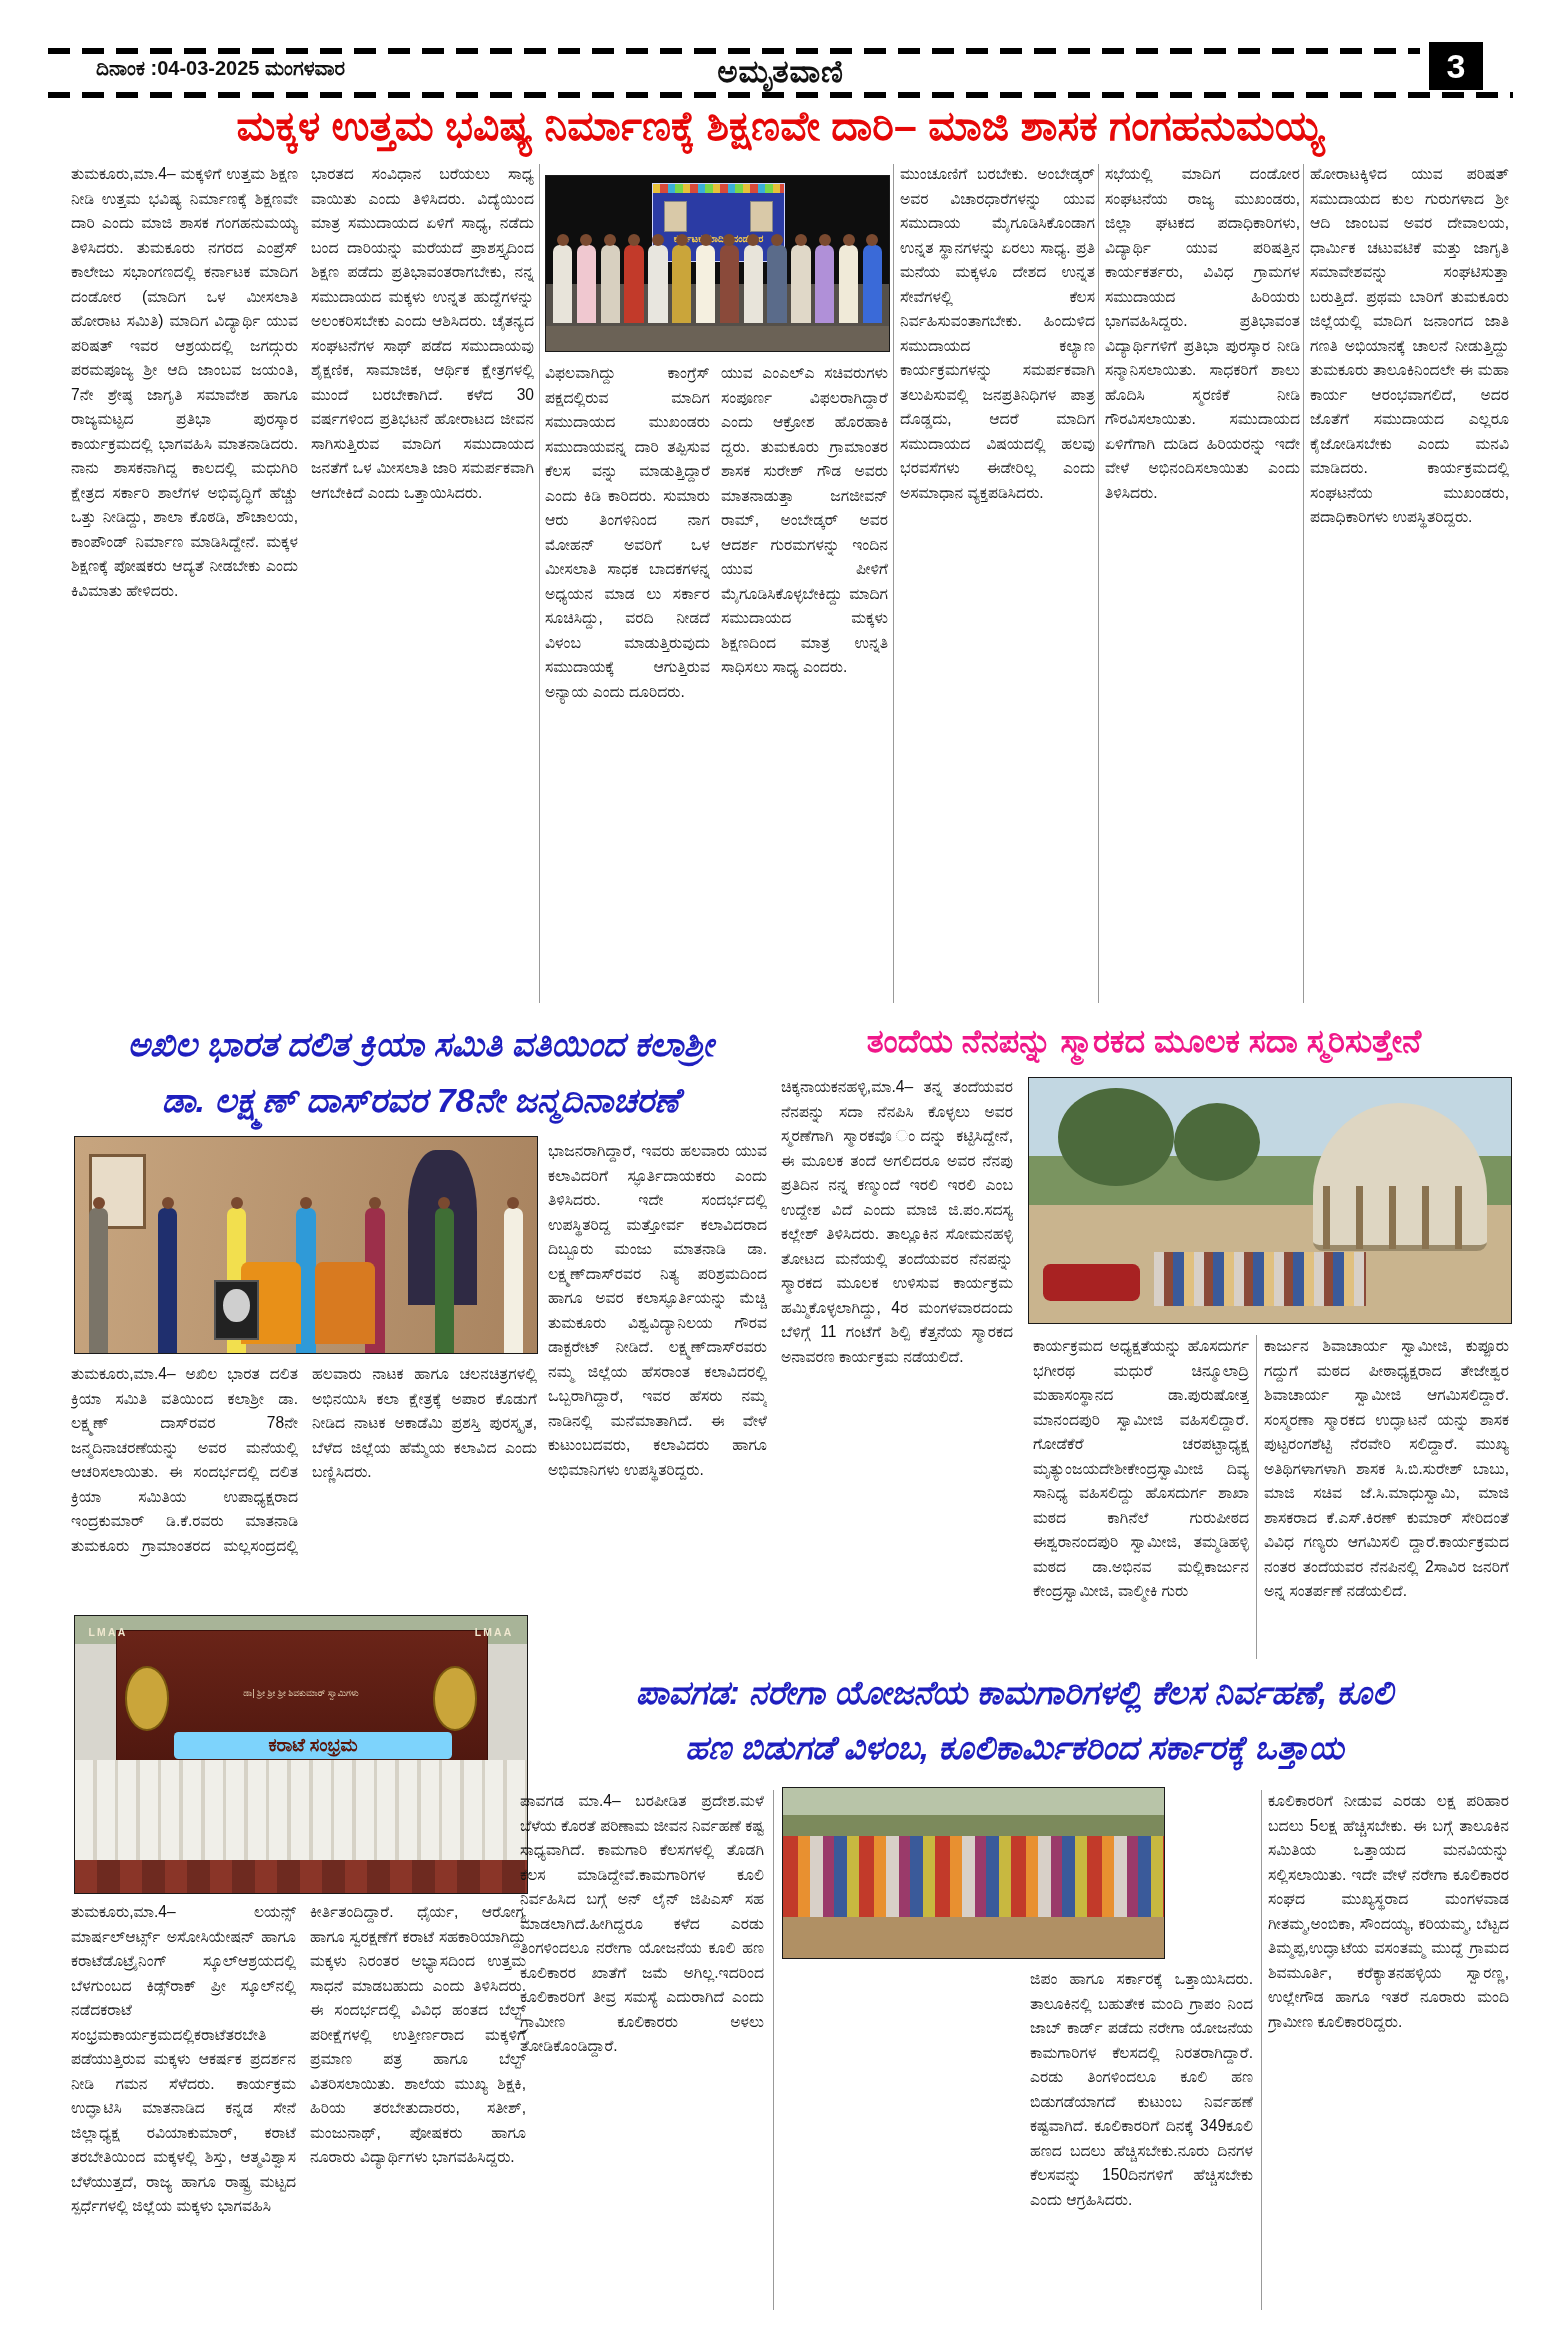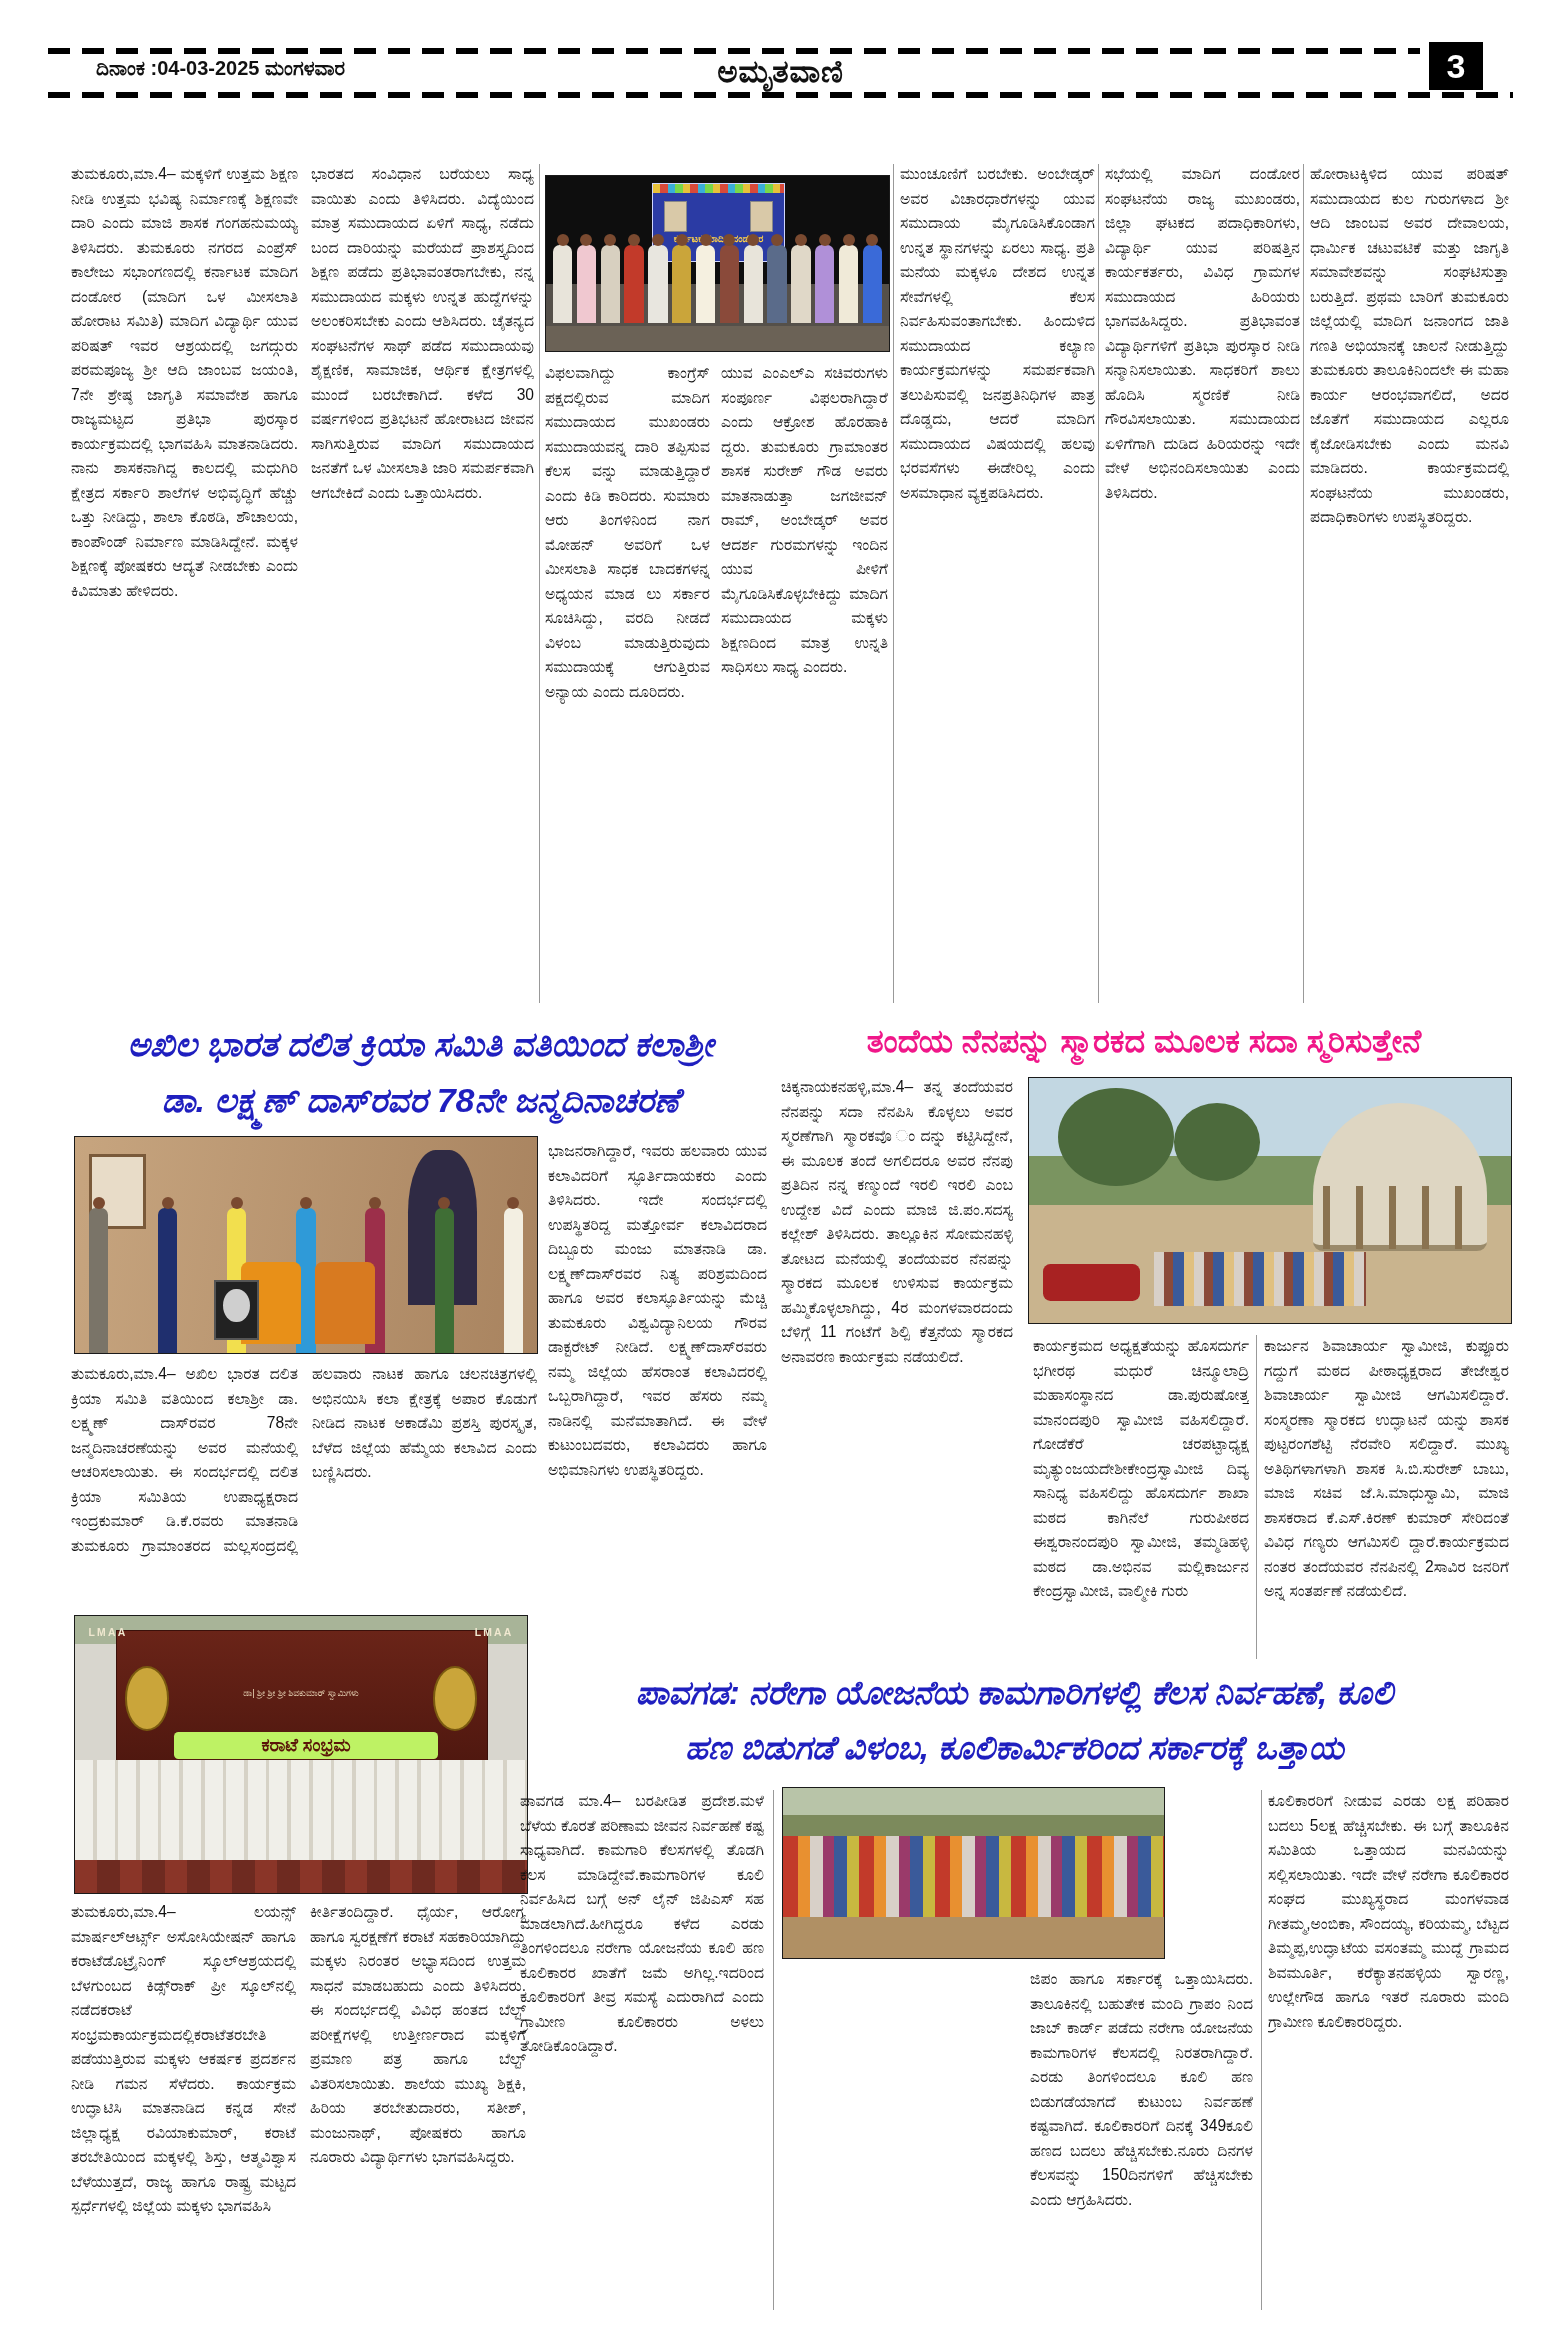--- a/index.html
+++ b/index.html
@@ -47,22 +47,22 @@
       background:repeating-linear-gradient(90deg,#8a7350 0 7.4px,transparent 7.4px 33px);}
   .ph-mem .car{position:absolute;left:3%;bottom:9%;width:20%;height:15%;background:#a82222;border-radius:7.4px;}
   .ph-mem .crowd{position:absolute;left:26%;bottom:7%;width:44%;height:22%;
       background:repeating-linear-gradient(90deg,#d8d0c8 0 10.4px,#8a4a3a 10.4px 19.3px,#3a5a9a 19.3px 30px,#e0c080 30px 40px);}
   
   .ph-kar{background:#d8d6ce;}
   .ph-kar .wall{position:absolute;top:0;left:0;width:100%;height:10%;background:#a8b498;}
   .ph-kar .banner{position:absolute;left:9%;top:5%;width:82%;height:54%;
       background:linear-gradient(#6a2418,#4c160e);border:1.5px solid #3a100a;}
   .ph-kar .bline{position:absolute;left:0;right:0;top:26%;text-align:center;color:#f0e0c0;font-size:9px;}
-  .ph-kar .btitle{position:absolute;left:22%;width:56%;top:42%;background:#bef264;color:#5a1408;
-      text-align:center;font-weight:bold;font-size:18px;padding:3px 5px;border-radius:4.5px;}
+  .ph-kar .btitle{position:absolute;left:22%;width:56%;top:42%;background:#7dd3fc;color:#5a1408;
+      text-align:center;font-weight:bold;font-size:18px;padding:3px 12px;border-radius:4.5px;}
   .ph-kar .lmaa{position:absolute;top:4%;color:#f0e8d0;font-size:10.4px;font-weight:bold;letter-spacing:2.2px;}
   .ph-kar .logo{position:absolute;top:18%;width:9%;height:22%;border-radius:50%;background:#caa53a;border:2.2px solid #7a5a10;}
   .ph-kar .kids{position:absolute;left:0;bottom:12%;width:100%;height:36%;
       background:repeating-linear-gradient(90deg,#f0efe9 0 18px,#d6d2c6 18px 21.6px);}
   .ph-kar .carpet{position:absolute;left:0;bottom:0;width:100%;height:12%;
       background:repeating-linear-gradient(90deg,#8a3528 0 22px,#6e2a20 22px 45px);}
   
   .ph-nar{background:linear-gradient(#b8c4a8 0 16%,#7c8a5c 16% 36%,#caba96 36% 100%);}
   .ph-nar .crowd{position:absolute;left:0;top:28%;width:100%;height:50%;
       background:repeating-linear-gradient(90deg,#c23a2a 0 15px,#e89030 15px 27px,#d8d0c8 27px 40px,#9a3a6a 40px 51px,#3a5a9a 51px 64px,#c8b840 64px 76px);}
@@ -72,20 +72,21 @@
 <body>
 
 <div id="page">
 
   <div class="dash" style="left:48px;top:48px;width:1372px;"></div>
   <div class="dateline" style="left:52px;top:57px;">ದಿನಾಂಕ :04-03-2025 ಮಂಗಳವಾರ</div>
   <div class="masthead" style="top:54px;">ಅಮೃತವಾಣಿ</div>
   <div class="pagebox" style="left:1429px;top:42px;width:54px;height:48px;">3</div>
   <div class="dash" style="left:48px;top:92px;width:1465px;"></div>
 
+  <div class="headline hl-red" style="left:52px;top:103px;width:1457px;font-size:41px;">ಮಕ್ಕಳ ಉತ್ತಮ ಭವಿಷ್ಯ ನಿರ್ಮಾಣಕ್ಕೆ ಶಿಕ್ಷಣವೇ ದಾರಿ– ಮಾಜಿ ಶಾಸಕ ಗಂಗಹನುಮಯ್ಯ</div>
 
   <div class="col" style="left:71px;top:162px;width:227px;height:842px;">ತುಮಕೂರು,ಮಾ.4– ಮಕ್ಕಳಿಗೆ ಉತ್ತಮ ಶಿಕ್ಷಣ ನೀಡಿ ಉತ್ತಮ ಭವಿಷ್ಯ ನಿರ್ಮಾಣಕ್ಕೆ ಶಿಕ್ಷಣವೇ ದಾರಿ ಎಂದು ಮಾಜಿ ಶಾಸಕ ಗಂಗಹನುಮಯ್ಯ ತಿಳಿಸಿದರು. ತುಮಕೂರು ನಗರದ ಎಂಪ್ರೆಸ್ ಕಾಲೇಜು ಸಭಾಂಗಣದಲ್ಲಿ ಕರ್ನಾಟಕ ಮಾದಿಗ ದಂಡೋರ (ಮಾದಿಗ ಒಳ ಮೀಸಲಾತಿ ಹೋರಾಟ ಸಮಿತಿ) ಮಾದಿಗ ವಿದ್ಯಾರ್ಥಿ ಯುವ ಪರಿಷತ್ ಇವರ ಆಶ್ರಯದಲ್ಲಿ ಜಗದ್ಗುರು ಪರಮಪೂಜ್ಯ ಶ್ರೀ ಆದಿ ಜಾಂಬವ ಜಯಂತಿ, 7ನೇ ಶ್ರೇಷ್ಠ ಜಾಗೃತಿ ಸಮಾವೇಶ ಹಾಗೂ ರಾಜ್ಯಮಟ್ಟದ ಪ್ರತಿಭಾ ಪುರಸ್ಕಾರ ಕಾರ್ಯಕ್ರಮದಲ್ಲಿ ಭಾಗವಹಿಸಿ ಮಾತನಾಡಿದರು. ನಾನು ಶಾಸಕನಾಗಿದ್ದ ಕಾಲದಲ್ಲಿ ಮಧುಗಿರಿ ಕ್ಷೇತ್ರದ ಸರ್ಕಾರಿ ಶಾಲೆಗಳ ಅಭಿವೃದ್ಧಿಗೆ ಹೆಚ್ಚು ಒತ್ತು ನೀಡಿದ್ದು, ಶಾಲಾ ಕೊಠಡಿ, ಶೌಚಾಲಯ, ಕಾಂಪೌಂಡ್ ನಿರ್ಮಾಣ ಮಾಡಿಸಿದ್ದೇನೆ. ಮಕ್ಕಳ ಶಿಕ್ಷಣಕ್ಕೆ ಪೋಷಕರು ಆದ್ಯತೆ ನೀಡಬೇಕು ಎಂದು ಕಿವಿಮಾತು ಹೇಳಿದರು.</div>
   <div class="col" style="left:311px;top:162px;width:223px;height:842px;">ಭಾರತದ ಸಂವಿಧಾನ ಬರೆಯಲು ಸಾಧ್ಯ ವಾಯಿತು ಎಂದು ತಿಳಿಸಿದರು. ವಿದ್ಯೆಯಿಂದ ಮಾತ್ರ ಸಮುದಾಯದ ಏಳಿಗೆ ಸಾಧ್ಯ, ನಡೆದು ಬಂದ ದಾರಿಯನ್ನು ಮರೆಯದೆ ಪ್ರಾಶಸ್ತ್ಯದಿಂದ ಶಿಕ್ಷಣ ಪಡೆದು ಪ್ರತಿಭಾವಂತರಾಗಬೇಕು, ನನ್ನ ಸಮುದಾಯದ ಮಕ್ಕಳು ಉನ್ನತ ಹುದ್ದೆಗಳನ್ನು ಅಲಂಕರಿಸಬೇಕು ಎಂದು ಆಶಿಸಿದರು. ಚೈತನ್ಯದ ಸಂಘಟನೆಗಳ ಸಾಥ್ ಪಡೆದ ಸಮುದಾಯವು ಶೈಕ್ಷಣಿಕ, ಸಾಮಾಜಿಕ, ಆರ್ಥಿಕ ಕ್ಷೇತ್ರಗಳಲ್ಲಿ ಮುಂದೆ ಬರಬೇಕಾಗಿದೆ. ಕಳೆದ 30 ವರ್ಷಗಳಿಂದ ಪ್ರತಿಭಟನೆ ಹೋರಾಟದ ಜೀವನ ಸಾಗಿಸುತ್ತಿರುವ ಮಾದಿಗ ಸಮುದಾಯದ ಜನತೆಗೆ ಒಳ ಮೀಸಲಾತಿ ಜಾರಿ ಸಮರ್ಪಕವಾಗಿ ಆಗಬೇಕಿದೆ ಎಂದು ಒತ್ತಾಯಿಸಿದರು.</div>
 
   <div class="photo ph-edu" style="left:545px;top:175px;width:343px;height:175px;">
     <div class="banner">
       <div class="bunting"></div>
       <div class="portrait" style="left:8%;"></div>
       <div class="portrait" style="right:8%;"></div>
       <div class="bannertext">ಕರ್ನಾಟಕ ಮಾದಿಗ ದಂಡೋರ</div>

